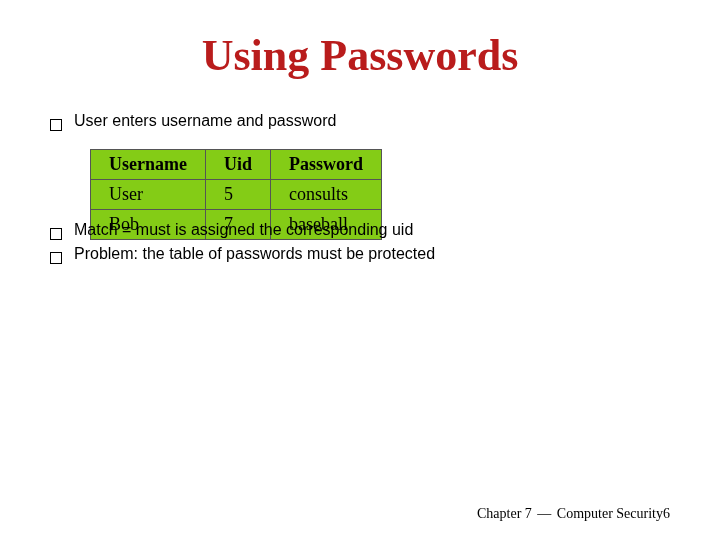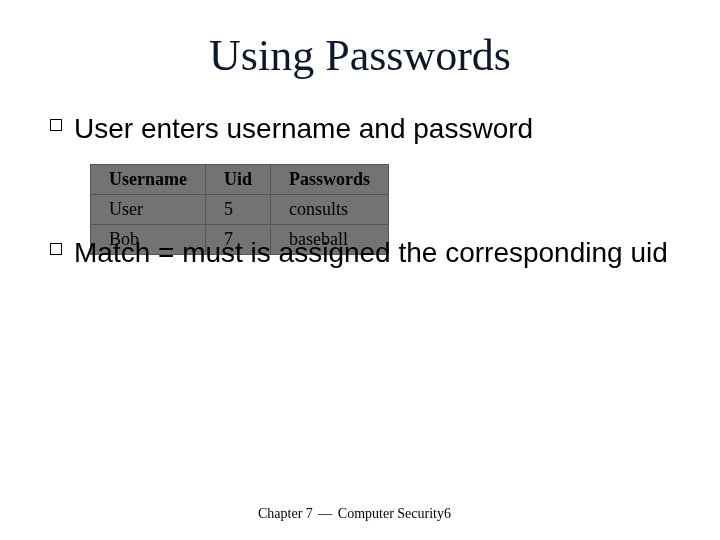--- a/index.html
+++ b/index.html
@@ -8,34 +8,34 @@
     height: 540px;
     background: #ffffff;
     font-family: "Comic Sans MS", "Comic Sans", cursive, sans-serif;
     color: #000;
     position: relative;
     padding: 30px 50px 40px 50px;
   }
   .title {
     font-family: "Times New Roman", Times, serif;
     font-size: 44px;
-    color: #0f172a;
+    color: #b91c1c;
     text-align: center;
     margin-bottom: 30px;
-    font-weight: normal;
+    font-weight: bold;
   }
   .bullets {
     list-style: none;
     padding: 0;
     margin: 0;
   }
   .bullets li {
     display: flex;
     align-items: flex-start;
-    font-size: 28px;
+    font-size: 16px;
     line-height: 1.25;
     margin-bottom: 4px;
   }
   .bullet-marker {
     display: inline-block;
     width: 12px;
     height: 12px;
     border: 1.5px solid #000;
     margin-right: 12px;
     margin-top: 8px;
@@ -49,36 +49,36 @@
   }
   table {
     border-collapse: collapse;
     font-family: "Times New Roman", Times, serif;
     font-size: 18px;
   }
   th, td {
     border: 1px solid #555;
     padding: 4px 18px;
     text-align: left;
-    background: #737373;
+    background: #84cc16;
   }
   th { font-weight: bold; }
   .overlap-block {
     margin-top: -20px; 
     position: relative;
     z-index: 2;
   }
   .footer {
     position: absolute;
     bottom: 18px;
     left: 39px;
     right: 50px;
     font-size: 14px;
     display: flex;
-    justify-content: center;
+    justify-content: flex-end;
   }
   .footer .chap { font-family: "Comic Sans MS", cursive; }
   .footer .page { font-family: "Comic Sans MS", cursive; }
   .emdash { padding: 0 2px; }
 </style>
 </head>
 <body>
 
 <h1 class="title">Using Passwords</h1>
 
@@ -88,21 +88,21 @@
     <span class="bullet-text">User enters username and password</span>
   </li>
 </ul>
 
 <div class="table-wrap">
   <table>
     <thead>
       <tr>
         <th>Username</th>
         <th>Uid</th>
-        <th>Passwords</th>
+        <th>Password</th>
       </tr>
     </thead>
     <tbody>
       <tr>
         <td>User</td>
         <td>5</td>
         <td>consults</td>
       </tr>
       <tr>
         <td>Bob</td>
@@ -111,20 +111,24 @@
       </tr>
     </tbody>
   </table>
 </div>
 
 <ul class="bullets overlap-block">
   <li>
     <span class="bullet-marker"></span>
     <span class="bullet-text">Match = must is assigned the corresponding uid</span>
   </li>
+  <li>
+    <span class="bullet-marker"></span>
+    <span class="bullet-text">Problem: the table of passwords must be protected</span>
+  </li>
 </ul>
 
 <div class="footer">
   <span class="chap">
     <span>Chapter 7</span>
     <span class="emdash">—</span>
     <span>Computer Security</span>
   </span>
   <span class="page">6</span>
 </div>

